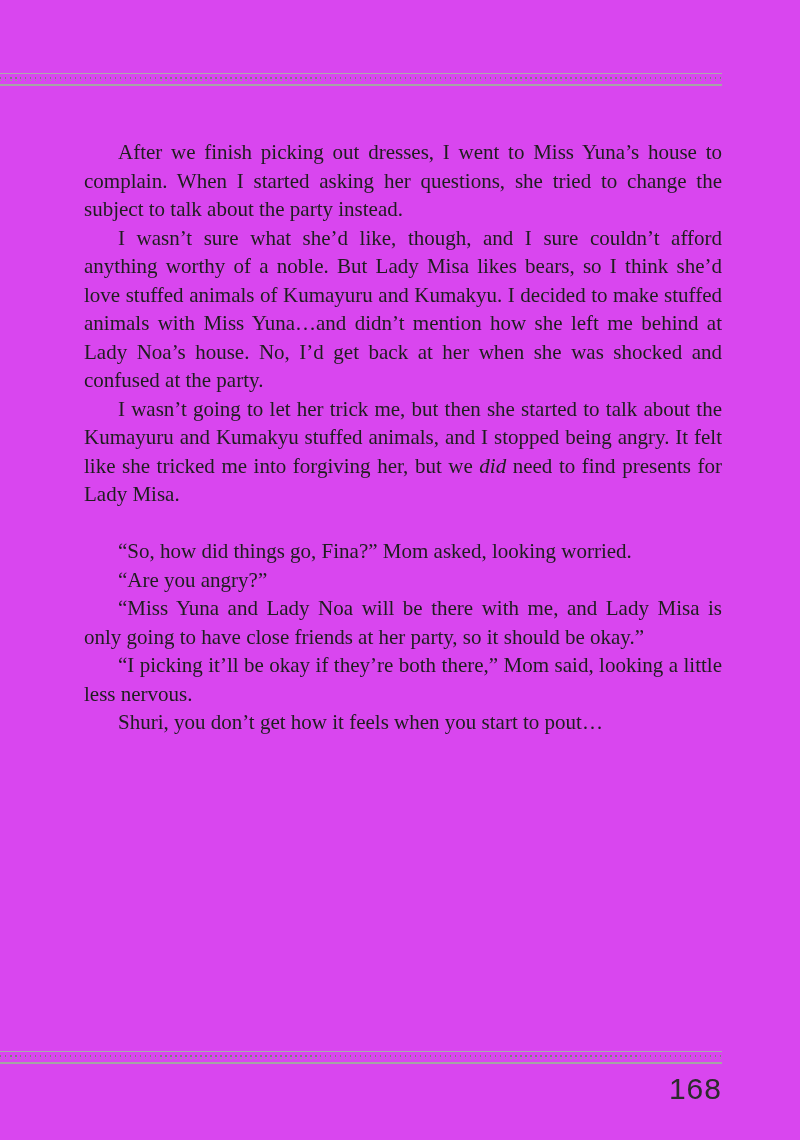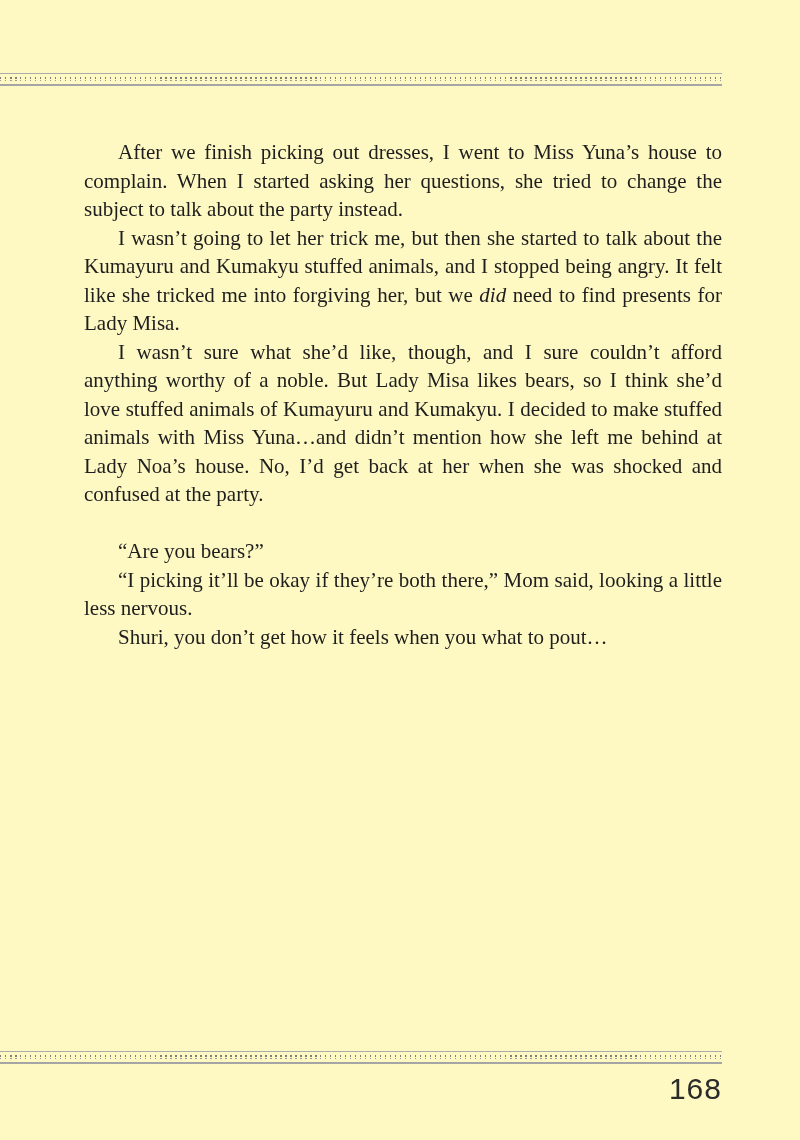--- a/index.html
+++ b/index.html
@@ -2,21 +2,21 @@
 <html><head>
 <meta charset="utf-8">
 <style>
   * { margin: 0; padding: 0; box-sizing: border-box; }
   html, body { width: 800px; height: 1140px; background: #ffffff; overflow: hidden; }
 
   .page {
     position: relative;
     width: 800px;
     height: 1140px;
-    background: #fef9c3;
+    background: #d946ef;
     font-family: "Liberation Serif", serif;
   }
 
   
   .ornament-rule {
     position: absolute;
     left: 0;
     width: 722px;
     height: 13px;
     border-top: 1px solid #ababab;
@@ -66,27 +66,29 @@
 </style>
 </head>
 <body>
 
 <div class="page">
 
   <div class="ornament-rule top"></div>
 
   <div class="text-block">
     <p><span>After we finish picking out dresses, I went to Miss Yuna’s house to complain. When I started asking her questions, she tried to change the subject to talk about the party instead.</span></p>
+    <p><span>I wasn’t sure what she’d like, though, and I sure couldn’t afford anything worthy of a noble. But Lady Misa likes bears, so I think she’d love stuffed animals of Kumayuru and Kumakyu. I decided to make stuffed animals with Miss Yuna…and didn’t mention how she left me behind at Lady Noa’s house. No, I’d get back at her when she was shocked and confused at the party.</span></p>
     <p><span>I wasn’t going to let her trick me, but then she started to talk about the Kumayuru and Kumakyu stuffed animals, and I stopped being angry. It felt like she tricked me into forgiving her, but we </span><em>did</em><span> need to find presents for Lady Misa.</span></p>
-    <p><span>I wasn’t sure what she’d like, though, and I sure couldn’t afford anything worthy of a noble. But Lady Misa likes bears, so I think she’d love stuffed animals of Kumayuru and Kumakyu. I decided to make stuffed animals with Miss Yuna…and didn’t mention how she left me behind at Lady Noa’s house. No, I’d get back at her when she was shocked and confused at the party.</span></p>
 
     <div class="scene-break"></div>
 
-    <p><span>“Are you bears?”</span></p>
+    <p><span>“So, how did things go, Fina?” Mom asked, looking worried.</span></p>
+    <p><span>“Are you angry?”</span></p>
+    <p><span>“Miss Yuna and Lady Noa will be there with me, and Lady Misa is only going to have close friends at her party, so it should be okay.”</span></p>
     <p><span>“I picking it’ll be okay if they’re both there,” Mom said, looking a little less nervous.</span></p>
-    <p><span>Shuri, you don’t get how it feels when you what to pout…</span></p>
+    <p><span>Shuri, you don’t get how it feels when you start to pout…</span></p>
   </div>
 
   <div class="ornament-rule bottom"></div>
 
   <div class="page-number">168</div>
 
 </div>
 
 </body></html>

